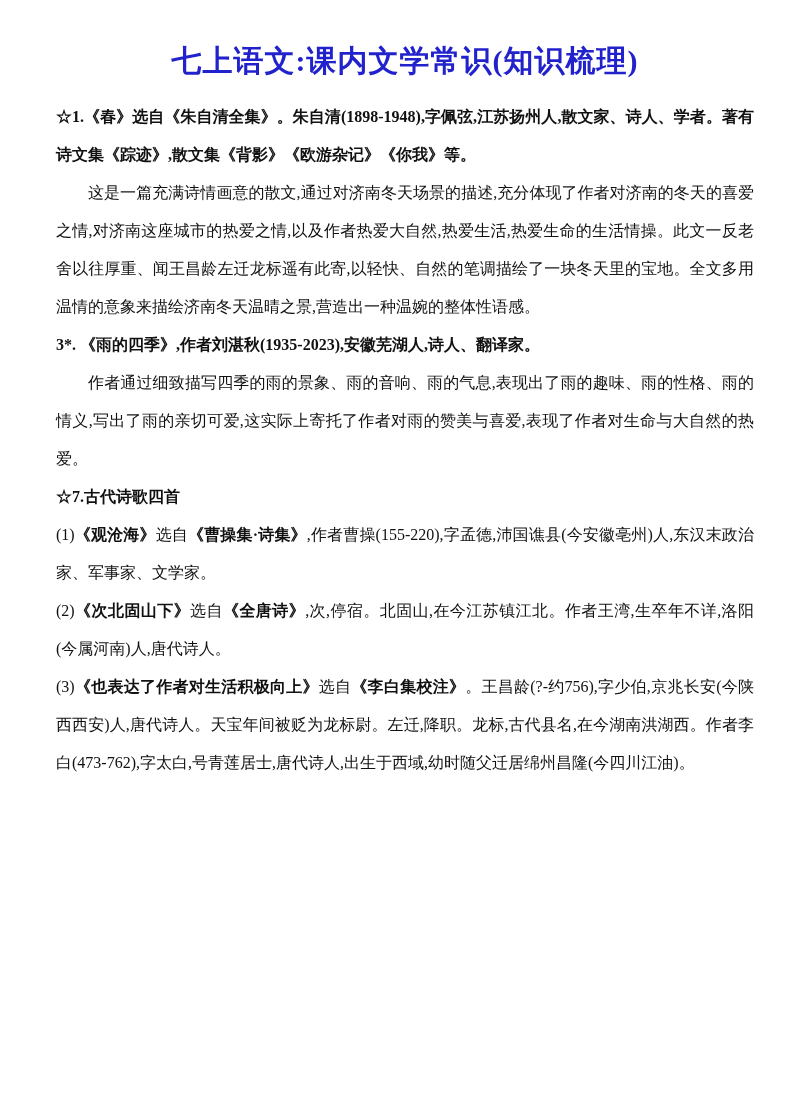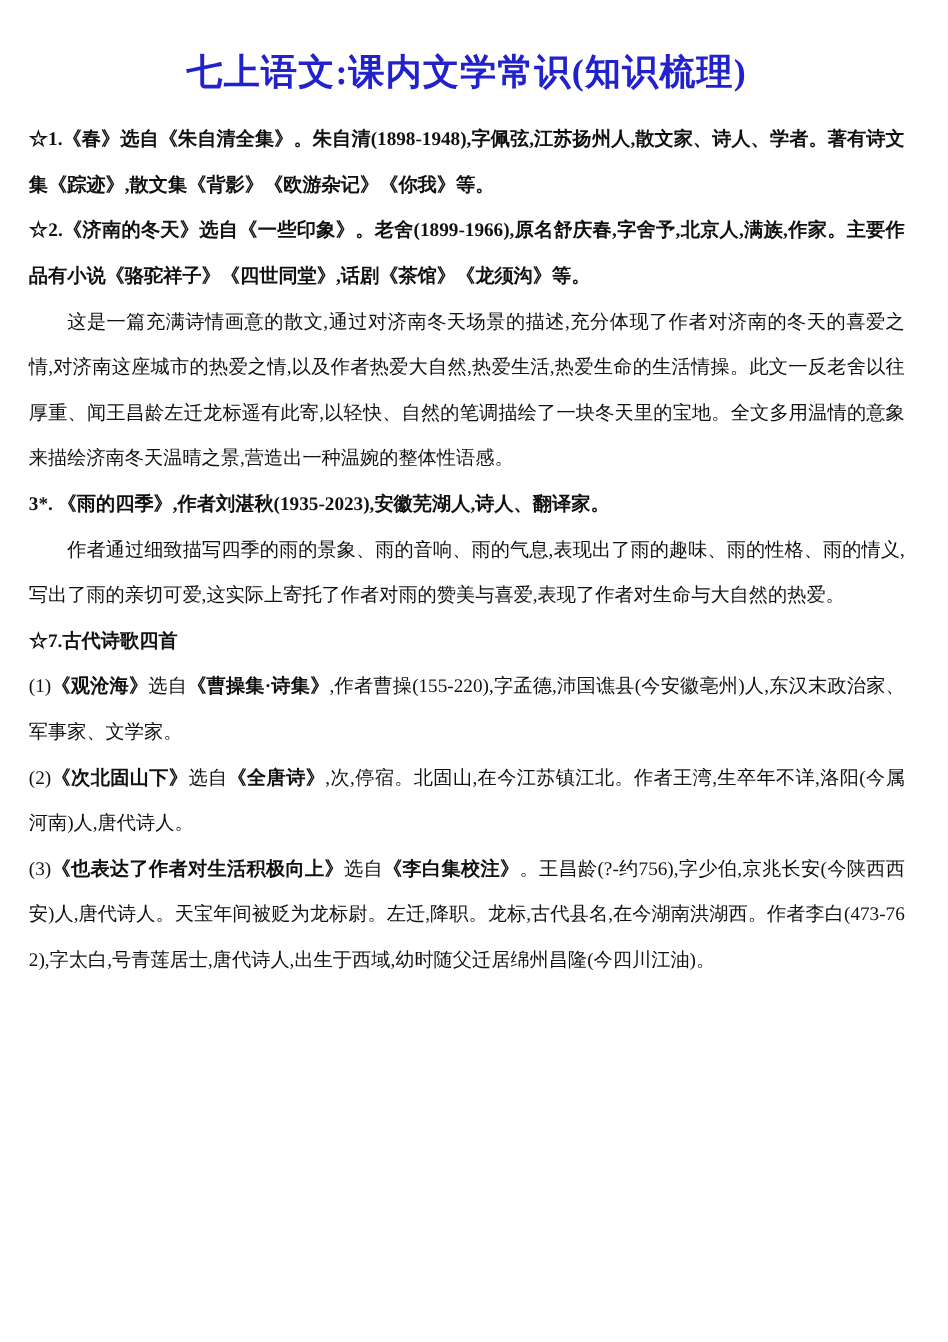--- a/index.html
+++ b/index.html
@@ -11,21 +11,21 @@
     width: 790px;
     height: 1118px;
     overflow: hidden;
     font-family: "Liberation Serif", "DejaVu Serif", serif;
     color: #111111;
   }
   .page {
     box-sizing: border-box;
     width: 790px;
     height: 1118px;
-    padding: 38px 36px 0 24px;
+    padding: 38px 36px 0 56px;
     background: #ffffff;
   }
   .title {
     margin: 0 0 14px 0;
     text-align: center;
     font-size: 30px;
     line-height: 46px;
     font-weight: bold;
     letter-spacing: 1px;
     white-space: nowrap;
@@ -47,21 +47,20 @@
     font-weight: normal;
   }
 </style>
 </head>
 <body>
 
 <div class="page" style="background: rgb(255, 255, 255);">
   <h1 class="title" style="color: rgb(34, 34, 204);">七上语文:课内文学常识(知识梳理)</h1>
   <div class="doc-body">
       <p class="para"><span class="run-bold">☆1.《春》选自《朱自清全集》。朱自清(1898-1948),字佩弦,江苏扬州人,散文家、诗人、学者。著有诗文集《踪迹》,散文集《背影》《欧游杂记》《你我》等。</span></p>
-      <p class="para"><span class="run-bold">☆2.《济南的冬天》选自《一些印象》。老舍(1899-1966),原名舒庆春,字舍予,北京人,满族,作家。主要作品有小说《骆驼祥子》《四世同堂》,话剧《茶馆》《龙须沟》等。</span></p>
       <p class="para indent"><span class="run-regular">这是一篇充满诗情画意的散文,通过对济南冬天场景的描述,充分体现了作者对济南的冬天的喜爱之情,对济南这座城市的热爱之情,以及作者热爱大自然,热爱生活,热爱生命的生活情操。此文一反老舍以往厚重、闻王昌龄左迁龙标遥有此寄,以轻快、自然的笔调描绘了一块冬天里的宝地。全文多用温情的意象来描绘济南冬天温晴之景,营造出一种温婉的整体性语感。</span></p>
       <p class="para"><span class="run-bold">3*. 《雨的四季》,作者刘湛秋(1935-2023),安徽芜湖人,诗人、翻译家。</span></p>
       <p class="para indent"><span class="run-regular">作者通过细致描写四季的雨的景象、雨的音响、雨的气息,表现出了雨的趣味、雨的性格、雨的情义,写出了雨的亲切可爱,这实际上寄托了作者对雨的赞美与喜爱,表现了作者对生命与大自然的热爱。</span></p>
       <p class="para"><span class="run-bold">☆7.古代诗歌四首</span></p>
       <p class="para"><span class="run-regular">(1)</span><span class="run-bold">《观沧海》</span><span class="run-regular">选自</span><span class="run-bold">《曹操集·诗集》</span><span class="run-regular">,作者曹操(155-220),字孟德,沛国谯县(今安徽亳州)人,东汉末政治家、军事家、文学家。</span></p>
       <p class="para"><span class="run-regular">(2)</span><span class="run-bold">《次北固山下》</span><span class="run-regular">选自</span><span class="run-bold">《全唐诗》</span><span class="run-regular">,次,停宿。北固山,在今江苏镇江北。作者王湾,生卒年不详,洛阳(今属河南)人,唐代诗人。</span></p>
       <p class="para"><span class="run-regular">(3)</span><span class="run-bold">《也表达了作者对生活积极向上》</span><span class="run-regular">选自</span><span class="run-bold">《李白集校注》</span><span class="run-regular">。王昌龄(?-约756),字少伯,京兆长安(今陕西西安)人,唐代诗人。天宝年间被贬为龙标尉。左迁,降职。龙标,古代县名,在今湖南洪湖西。作者李白(473-762),字太白,号青莲居士,唐代诗人,出生于西域,幼时随父迁居绵州昌隆(今四川江油)。</span></p>
     </div>
 </div>
 

